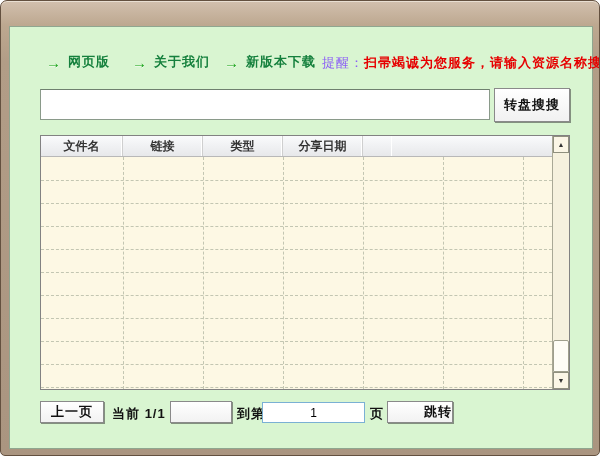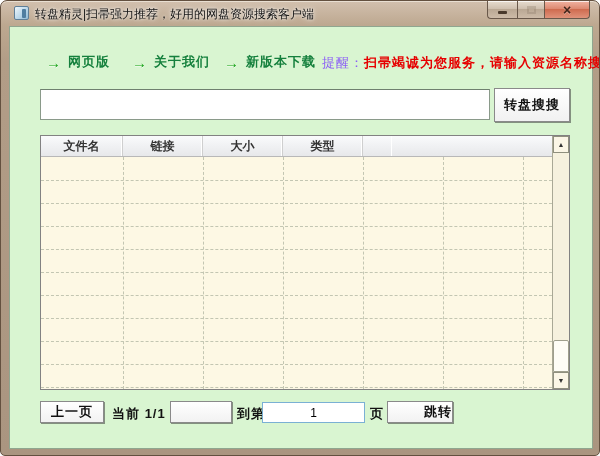--- a/index.html
+++ b/index.html
@@ -129,35 +129,20 @@
   .pg-input {
     position:absolute; left:252px; top:1px; width:103px; height:21px;
     border:1px solid #7ab0d4; background:#fff; text-align:center; font-size:12px; outline:none;
   }
 </style>
 </head>
 <body>
 
 <div class="window">
 
-  <div class="titlebar">
-    <div class="app-icon"></div>
-    <div class="title-text">转盘精灵|扫帚强力推荐，好用的网盘资源搜索客户端</div>
-    <div class="win-controls">
-      <div class="win-btn min">
-        <span class="glyph-min"></span>
-      </div>
-      <div class="win-btn max">
-        <span class="glyph-max"></span>
-      </div>
-      <div class="win-btn close">
-        <span class="glyph-close">×</span>
-      </div>
-    </div>
-  </div>
 
   <div class="client">
 
     <div class="nav-item nav-1">
       <span class="arrow-icon">→</span>
       <span class="nav-label">网页版</span>
     </div>
     <div class="nav-item nav-2">
       <span class="arrow-icon">→</span>
       <span class="nav-label">关于我们</span>
@@ -171,22 +156,22 @@
       <span class="reminder-text">扫帚竭诚为您服务，请输入资源名称搜索</span>
     </div>
 
     <input class="search-input" type="text" value="" style="">
     <button class="search-button">转盘搜搜</button>
 
     <div class="table">
       <div class="table-header">
         <div class="th" style="width:82px">文件名</div>
         <div class="th" style="width:80px">链接</div>
-        <div class="th" style="width:80px">大小</div>
         <div class="th" style="width:80px">类型</div>
+        <div class="th" style="width:80px">分享日期</div>
         <div class="th" style="width:29px; border-right:none;"></div>
       </div>
       <div class="table-grid">
           <div class="vline" style="left: 82px;"></div>
           <div class="vline" style="left: 162px;"></div>
           <div class="vline" style="left: 242px;"></div>
           <div class="vline" style="left: 322px;"></div>
           <div class="vline" style="left: 402px;"></div>
           <div class="vline" style="left: 482px;"></div>
           <div class="hline" style="top: 23px;"></div>

